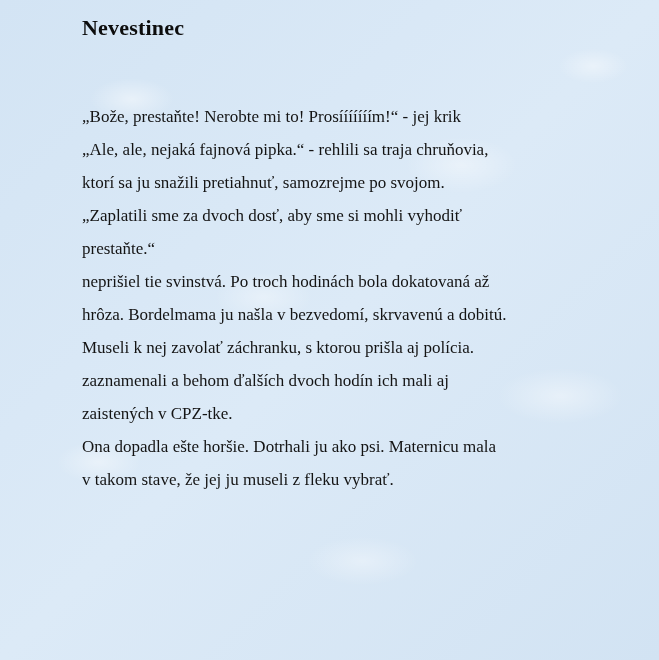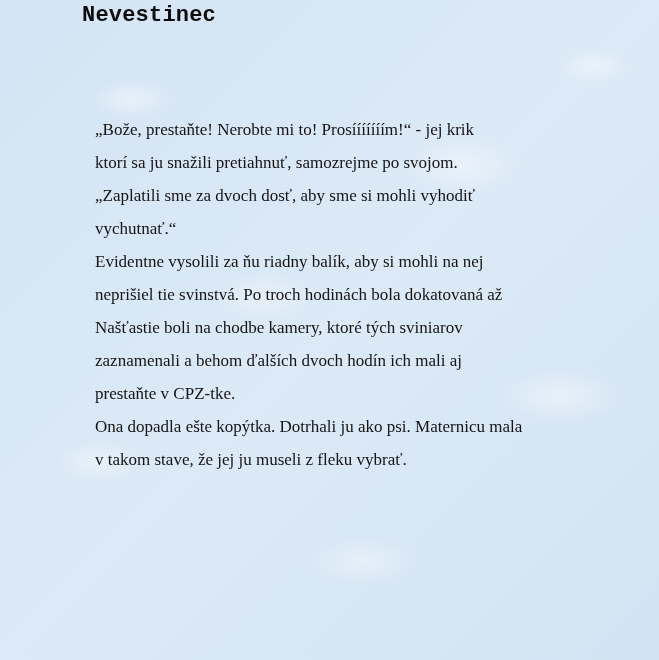--- a/index.html
+++ b/index.html
@@ -23,57 +23,58 @@
       position: relative;
     }
     .page {
       position: absolute;
       left: 82px;
       top: 0;
       width: 560px;
       color: #111111;
     }
     .title {
-      font-family: Liberation Mono, monospace;
+      font-family: Liberation Serif, serif;
       font-weight: bold;
       font-size: 22px;
       line-height: 30px;
       margin: 0;
-      padding-top: 1px;
+      padding-top: 13px;
       color: #0d0d0d;
       letter-spacing: 0.2px;
     }
     .body-text {
       position: absolute;
       top: 100px;
       left: 0;
-      margin: 13px;
+      margin: 0;
       padding: 0;
       list-style: none;
     }
     .line {
       font-family: "Liberation Serif", serif;
       font-size: 17px;
       line-height: 33px;
       height: 33px;
       white-space: nowrap;
       color: #141414;
     }
   </style>
 </head>
 <body>
 
 <div class="page">
   <h1 class="title">Nevestinec</h1>
   <div class="body-text">
     <div class="line">„Bože, prestaňte!  Nerobte mi to! Prosííííííím!“  -   jej krik</div>
+    <div class="line">„Ale, ale, nejaká fajnová pipka.“  -  rehlili sa traja chruňovia,</div>
     <div class="line">ktorí sa ju snažili pretiahnuť, samozrejme  po svojom.</div>
     <div class="line">„Zaplatili  sme za dvoch dosť, aby sme si mohli vyhodiť</div>
-    <div class="line">vychutnať.“</div>
-    <div class="line">Evidentne vysolili za ňu riadny balík, aby si mohli na nej</div>
+    <div class="line">prestaňte.“</div>
     <div class="line">neprišiel tie svinstvá.  Po troch hodinách bola dokatovaná až</div>
-    <div class="line">Našťastie  boli na chodbe kamery,  ktoré tých  sviniarov</div>
+    <div class="line">hrôza. Bordelmama ju našla v bezvedomí, skrvavenú a dobitú.</div>
+    <div class="line">Museli k nej  zavolať  záchranku, s ktorou prišla aj polícia.</div>
     <div class="line">zaznamenali  a behom ďalších  dvoch hodín ich mali  aj</div>
-    <div class="line">prestaňte  v CPZ-tke.</div>
-    <div class="line">Ona dopadla ešte  kopýtka. Dotrhali ju ako psi. Maternicu  mala</div>
+    <div class="line">zaistených  v CPZ-tke.</div>
+    <div class="line">Ona dopadla ešte  horšie. Dotrhali ju ako psi. Maternicu  mala</div>
     <div class="line">v takom stave, že jej ju museli z fleku vybrať.</div>
   </div>
 </div>
 
 </body></html>

